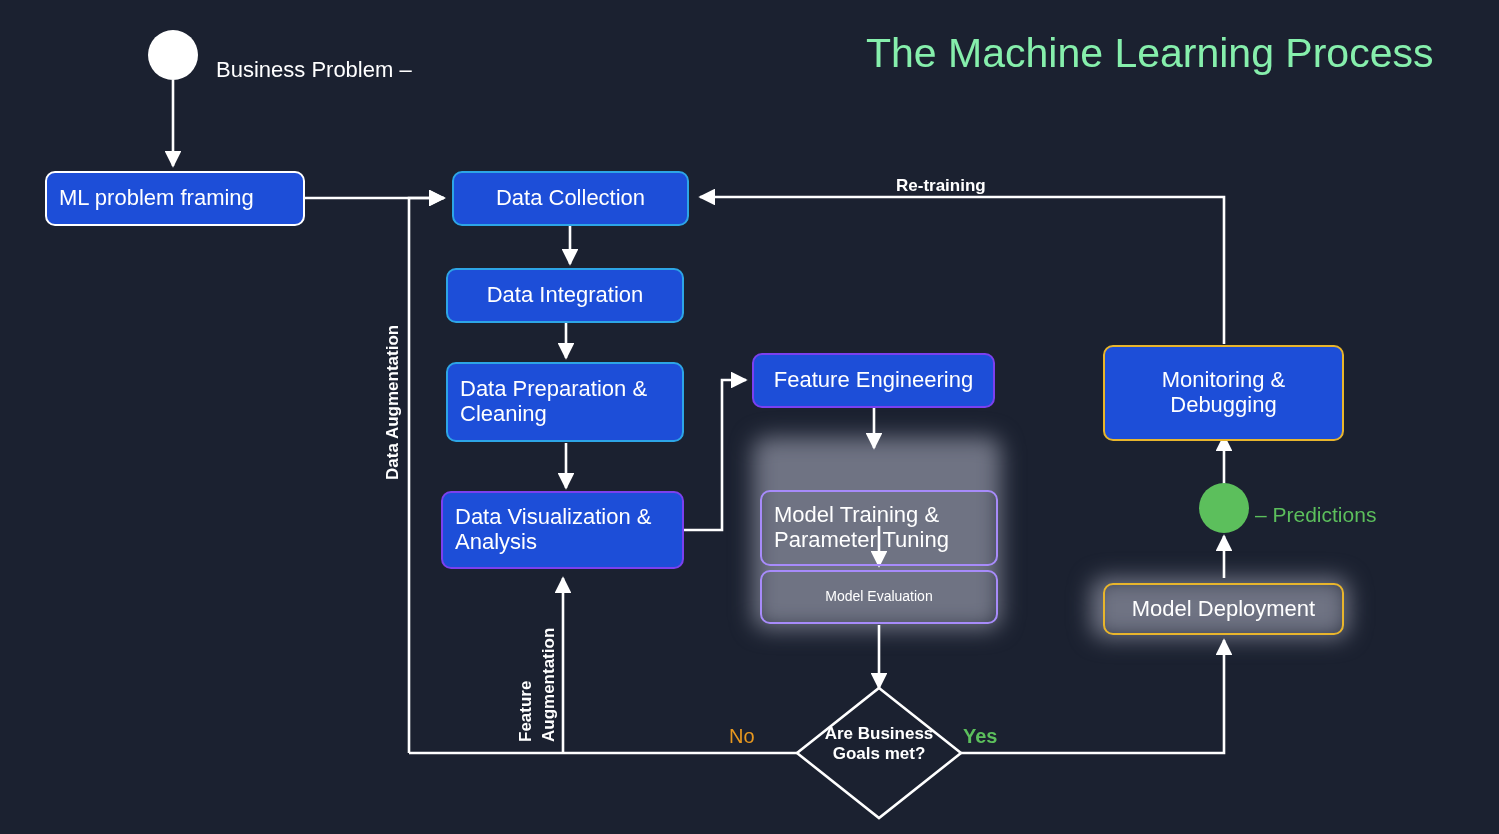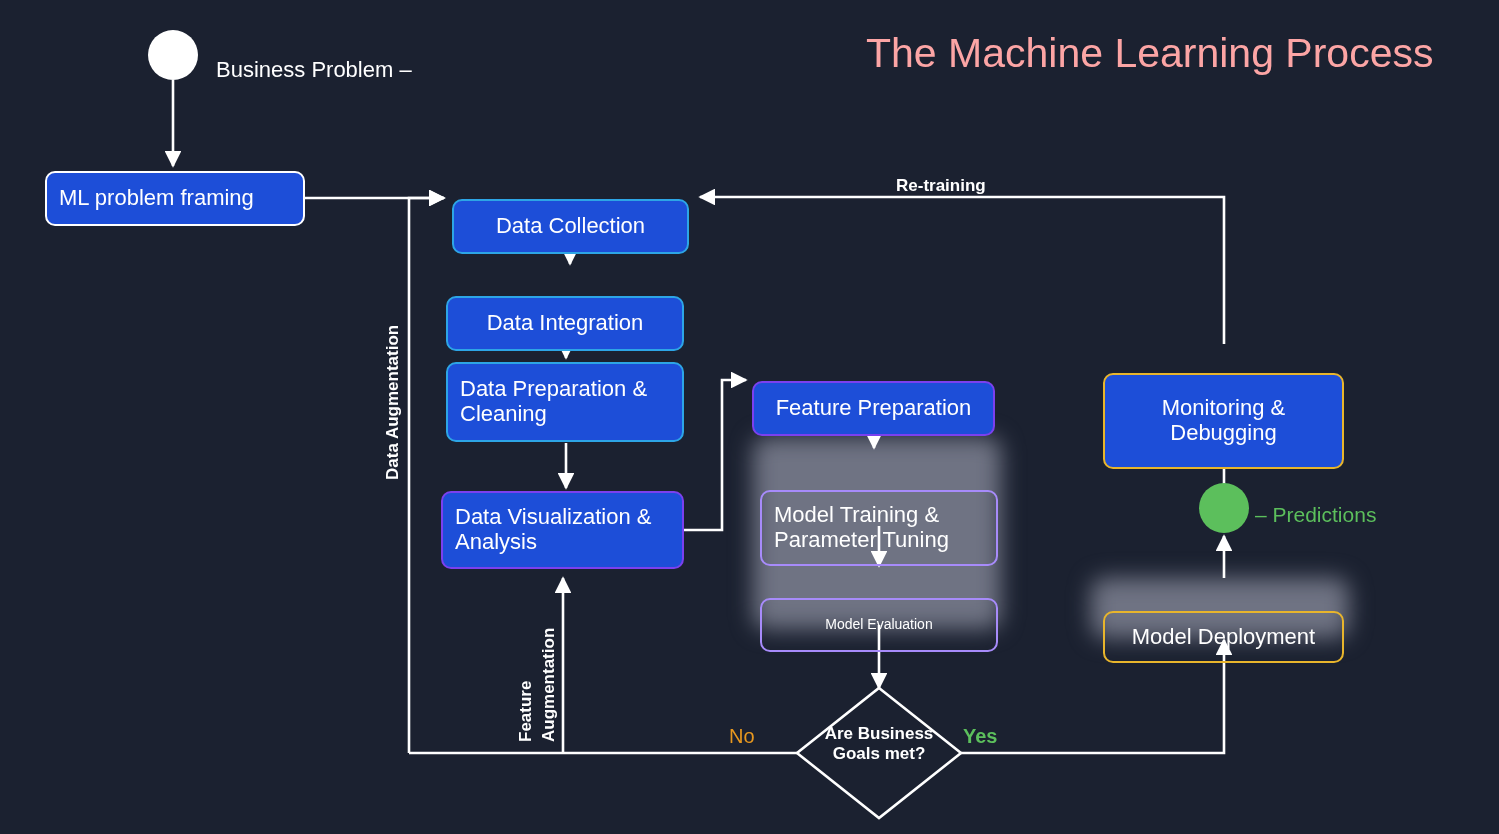--- a/index.html
+++ b/index.html
@@ -30,21 +30,21 @@
     box-sizing: border-box;
     border-radius: 10px;
     border: 2px solid #ffffff;
     background: #1d4ed8;
     color: #ffffff;
     display: flex;
     align-items: center;
     padding: 0 12px;
     line-height: 1.12;
   }
-  .node.center { justify-content: center; text-align: center; margin-top: 28px; }
+  .node.center { justify-content: center; text-align: center; }
   .node.left   { justify-content: flex-start; text-align: left; }
   .n-blue   { border-color: #2da5e6; }
   .n-purple { border-color: #7b40ef; }
   .n-purple-light { border-color: #a78bfa; }
   .n-yellow { border-color: #e8b52c; }
   .n-white  { border-color: #ffffff; }
   .on-gray  { background: transparent; }
 
   .glow {
     position: absolute;
@@ -72,21 +72,21 @@
   }
   .diamond-text {
     position: absolute;
     color: #ffffff;
     text-align: center;
     line-height: 1.15;
     white-space: pre-line;
   }
   #title {
     position: absolute;
-    color: #fca5a5;
+    color: #86efac;
     white-space: pre;
     font-weight: 400;
   }
 </style>
 </head>
 <body>
 
 <div id="canvas">
 
   <div id="title" style="left:866px; top:30px; font-size:41px;">The Machine Learning Process</div>
@@ -146,21 +146,21 @@
   <div class="node n-blue center" style="left:452px; top:171px; width:237px; height:55px; font-size:22px;">Data Collection</div>
 
   <div class="node n-blue center" style="left:446px; top:268px; width:238px; height:55px; font-size:22px;">Data Integration</div>
 
   <div class="node n-blue left" style="left:446px; top:362px; width:238px; height:80px; font-size:22px; white-space:pre-line;">Data Preparation &amp;
 Cleaning</div>
 
   <div class="node n-purple left" style="left:441px; top:491px; width:243px; height:78px; font-size:22px; white-space:pre-line;">Data Visualization &amp;
 Analysis</div>
 
-  <div class="node n-purple center" style="left:752px; top:353px; width:243px; height:55px; font-size:22px;">Feature Preparation</div>
+  <div class="node n-purple center" style="left:752px; top:353px; width:243px; height:55px; font-size:22px;">Feature Engineering</div>
 
   <div class="node n-purple-light on-gray left" style="left:760px; top:450px; width:238px; height:76px; font-size:22px; white-space:pre-line;margin-top:40px;">Model Training &amp;
 Parameter Tuning</div>
 
   <div class="node n-purple-light on-gray center" style="left:760px; top:570px; width:238px; height:54px; font-size:14px;">Model Evaluation</div>
 
   <div class="node n-yellow center" style="left:1103px; top:345px; width:241px; height:96px; font-size:22px; white-space:pre-line;">Monitoring &amp;
 Debugging</div>
 
   <div class="node n-yellow on-gray center" style="left:1103px; top:583px; width:241px; height:52px; font-size:22px;text-align:right;">Model Deployment</div>

